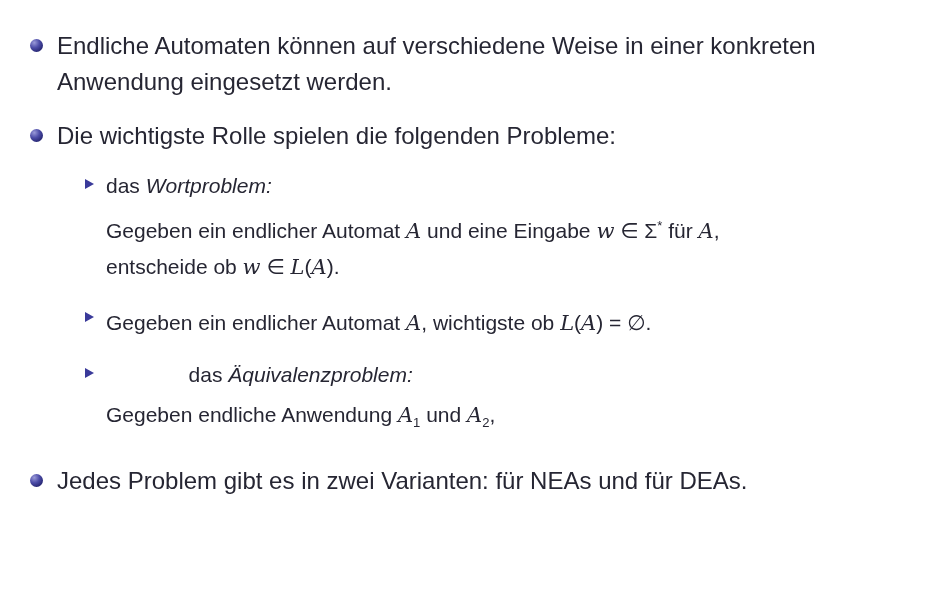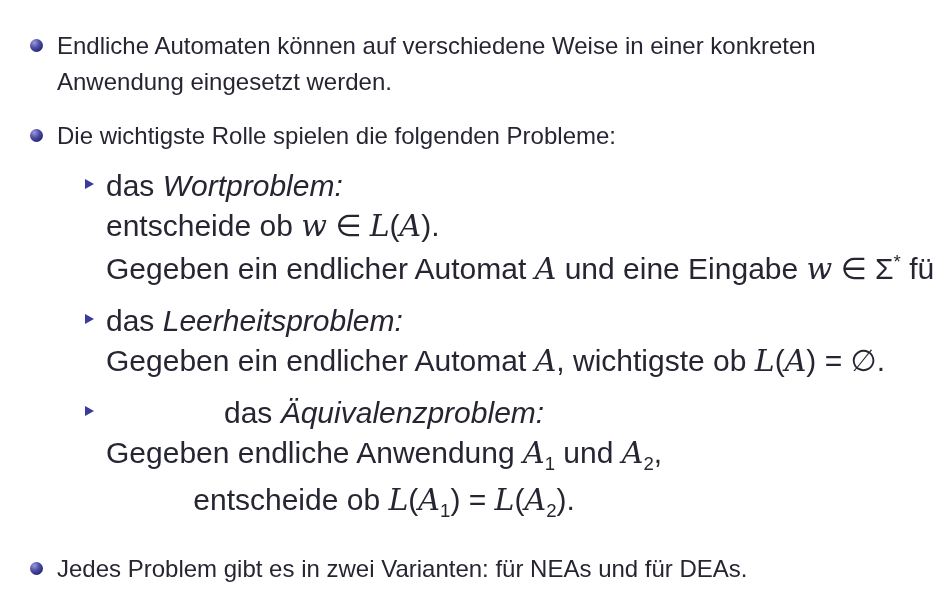--- a/index.html
+++ b/index.html
@@ -24,21 +24,21 @@
   .item1.i2 { margin-bottom: 20px; }
   .ball {
     flex: 0 0 13px; width: 13px; height: 13px;
     border-radius: 50%;
     margin: 11px 14px 0 0;
     background: radial-gradient(circle at 33% 28%, #9a9ad8 0%, #4d4da8 40%, #1d1d66 85%);
   }
 
   
   .children { margin-left: 55px; margin-top: 14px; }
-  .item2 { font-size: 30px; margin-bottom: 16px; }
+  .item2 { font-size: 21px; margin-bottom: 16px; }
   .item2:last-child { margin-bottom: 0; text-align: center; }
   .item2 .line { line-height: 32px; }
   .tri {
     flex: 0 0 auto; width: 0; height: 0;
     border-left: 9px solid #3a3a9a;
     border-top: 5px solid transparent;
     border-bottom: 5px solid transparent;
     margin: 11px 12px 0 0;
   }
   .para { margin-top: 4px; }
@@ -70,45 +70,43 @@
           <div class="line"><span>Die wichtigste Rolle spielen die folgenden Probleme:</span></div>
         </div>
       </div>
       <div class="children">
         <div class="item2">
           <div class="row">
             <span class="tri"></span>
             <div class="text">
               <div class="line"><span>das </span><span class="seg-ti">Wortproblem:</span></div>
               <div class="para">
+                <div class="line"><span>Gegeben ein endlicher Automat </span><span class="seg-cal">A</span><span> und eine Eingabe </span><span class="seg-mi">w</span><span> ∈ </span><span>Σ</span><span class="seg-sup">*</span><span> für </span><span class="seg-cal">A</span><span>,</span></div>
                 <div class="line"><span>entscheide ob </span><span class="seg-mi">w</span><span> ∈ </span><span class="seg-mi">L</span><span>(</span><span class="seg-cal">A</span><span>).</span></div>
-                <div class="line"><span>Gegeben ein endlicher Automat </span><span class="seg-cal">A</span><span> und eine Eingabe </span><span class="seg-mi">w</span><span> ∈ </span><span>Σ</span><span class="seg-sup">*</span><span> für </span><span class="seg-cal">A</span><span>,</span></div>
               </div>
             </div>
           </div>
         </div>
         <div class="item2">
           <div class="row">
             <span class="tri"></span>
             <div class="text">
-              <div class="line"><span>das </span><span class="seg-ti">Leerheitsproblem:</span></div>
               <div class="para">
                 <div class="line"><span>Gegeben ein endlicher Automat </span><span class="seg-cal">A</span><span>, wichtigste ob </span><span class="seg-mi">L</span><span>(</span><span class="seg-cal">A</span><span>) = ∅.</span></div>
               </div>
             </div>
           </div>
         </div>
         <div class="item2">
           <div class="row">
             <span class="tri"></span>
             <div class="text">
               <div class="line"><span>das </span><span class="seg-ti">Äquivalenzproblem:</span></div>
               <div class="para">
                 <div class="line"><span>Gegeben endliche Anwendung </span><span class="seg-cal">A</span><span class="seg-sub">1</span><span> und </span><span class="seg-cal">A</span><span class="seg-sub">2</span><span>,</span></div>
-                <div class="line"><span>entscheide ob </span><span class="seg-mi">L</span><span>(</span><span class="seg-cal">A</span><span class="seg-sub">1</span><span>) = </span><span class="seg-mi">L</span><span>(</span><span class="seg-cal">A</span><span class="seg-sub">2</span><span>).</span></div>
               </div>
             </div>
           </div>
         </div>
       </div>
     </div>
     <div class="item1 i2">
       <div class="row">
         <span class="ball"></span>
         <div class="text">

